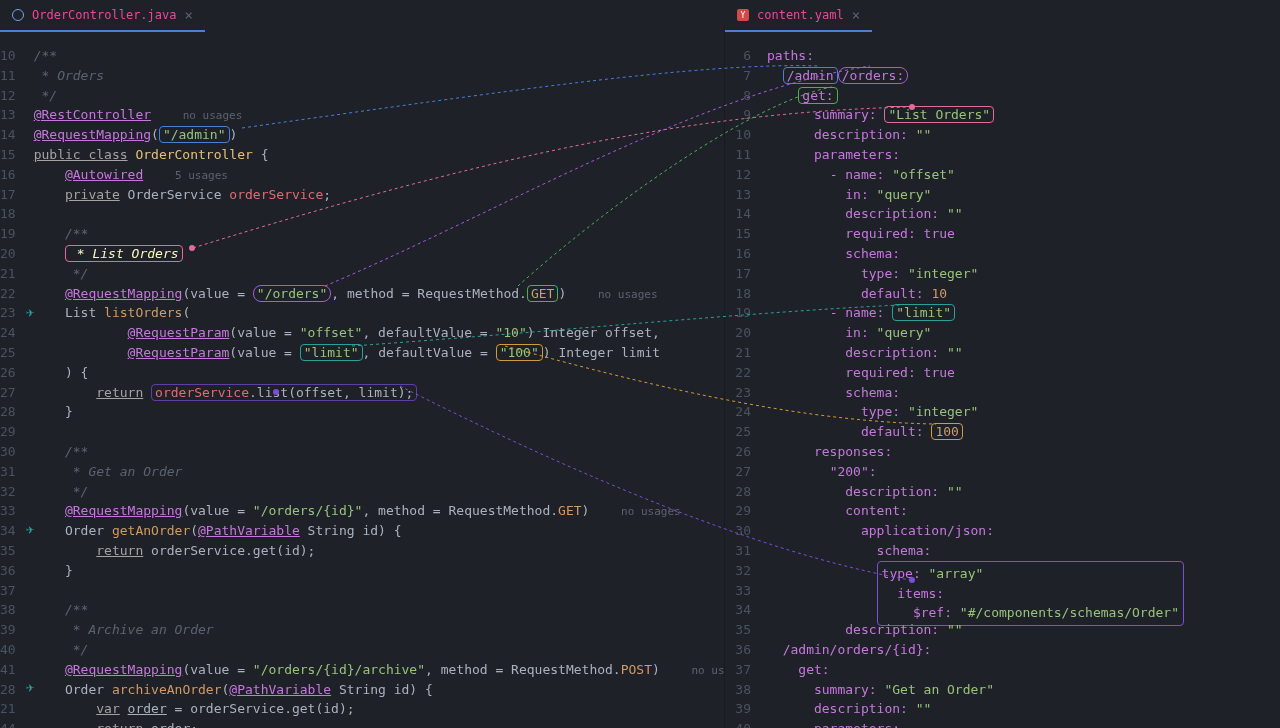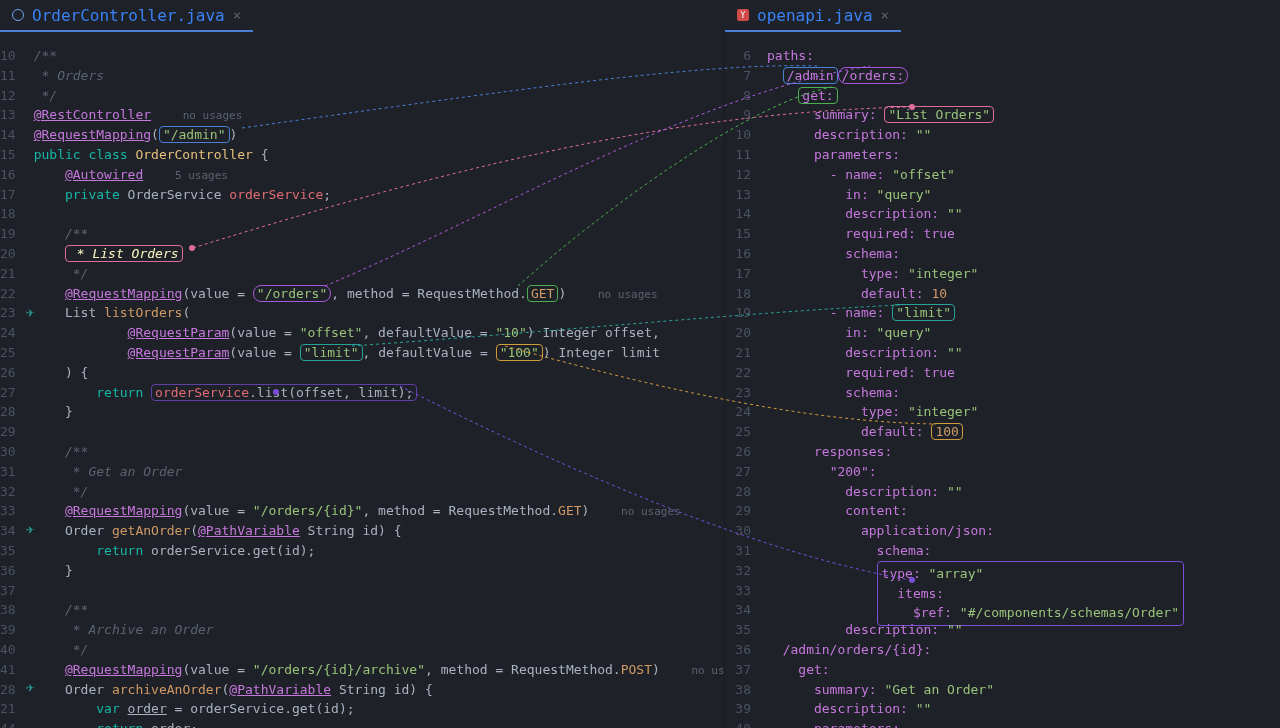--- a/index.html
+++ b/index.html
@@ -60,22 +60,22 @@
   width: 12px;
   height: 12px;
   border-radius: 2px;
   font-size: 8px;
   color: white;
   display: flex;
   align-items: center;
   justify-content: center;
 }
 .tab-name {
-  color: #3b82f6;
-  font-size: 16px;
+  color: #ec4899;
+  font-size: 12px;
 }
 .tab-close {
   color: #5c6370;
   font-size: 14px;
   cursor: pointer;
 }
 .editors {
   display: flex;
   height: calc(100% - 32px);
 }
@@ -117,21 +117,21 @@
   white-space: pre;
   position: relative;
 }
 .code-line {
   height: 19.8px;
   line-height: 19.8px;
 }
 .c-comment { color: #5c6370; font-style: italic; }
 .c-comment-hl { color: #fef9c3; font-style: italic; }
 .c-anno { color: #c678dd; text-decoration: underline; }
-.c-kw { color: #14b8a6; }
+.c-kw { color: #a3a3a3; text-decoration: underline; }
 .c-type { color: #abb2bf; }
 .c-class { color: #e5c07b; }
 .c-string { color: #98c379; }
 .c-method { color: #d19a66; }
 .c-num { color: #d19a66; }
 .c-prop { color: #c678dd; text-align: right; }
 .c-val { color: #98c379; }
 .c-bool { color: #c678dd; }
 .c-hint { color: #5c6370; font-style: normal; font-size: 11px; padding-left: 16px; }
 .c-field { color: #e06c75; }
@@ -168,21 +168,21 @@
   <div class="tab-group left">
     <div class="tab active">
       <span class="tab-icon java"></span>
       <span class="tab-name">OrderController.java</span>
       <span class="tab-close">×</span>
     </div>
   </div>
   <div class="tab-group right">
     <div class="tab active">
       <span class="tab-icon yaml">Y</span>
-      <span class="tab-name">openapi.java</span>
+      <span class="tab-name">content.yaml</span>
       <span class="tab-close">×</span>
     </div>
   </div>
 </div>
 
 <div class="editors">
 
   <div class="editor-pane left">
     <div class="gutter" id="gutter-left">
       <span class="gutter-icon" style="top:272px;">✈</span>

